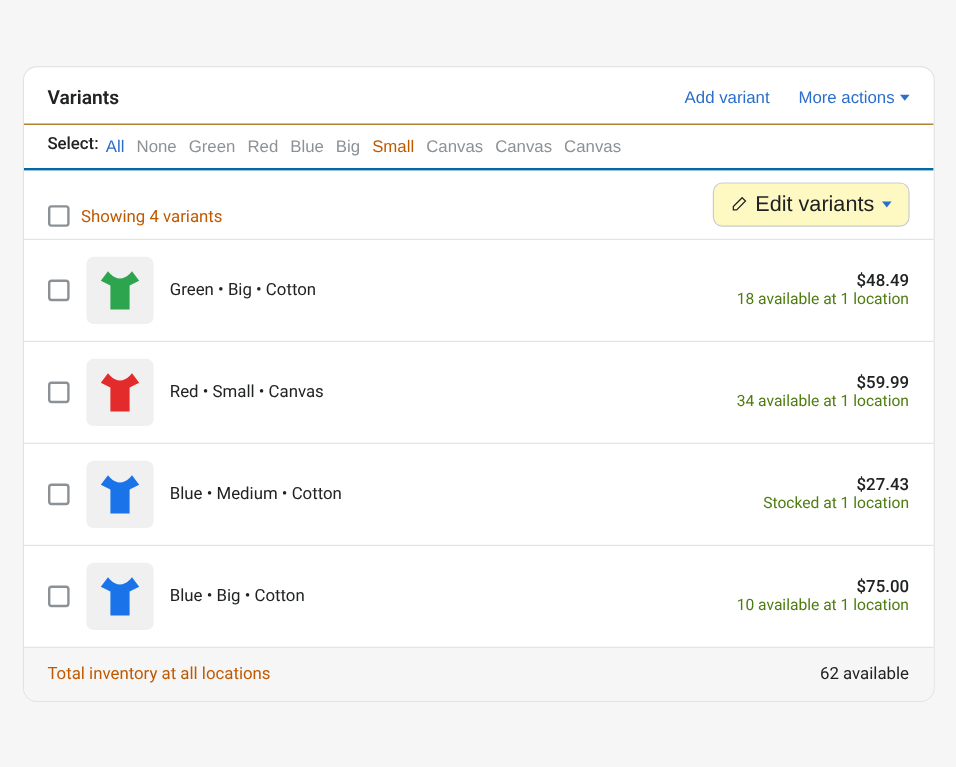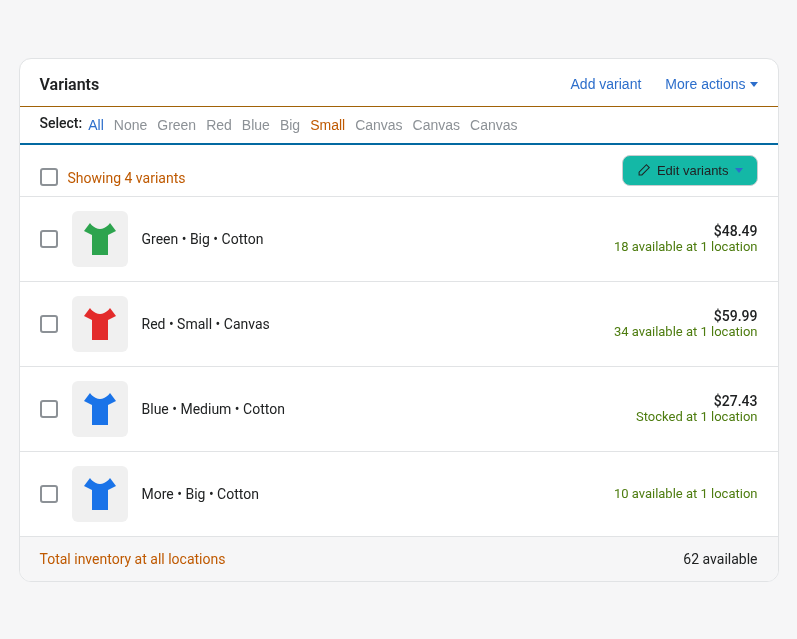--- a/index.html
+++ b/index.html
@@ -113,22 +113,22 @@
       cursor: pointer;
       flex-shrink: 0;
     }
     .action-btn {
       display: flex;
       align-items: center;
       gap: 6px;
       padding: 7px 14px;
       border: 1px solid #c9cccf;
       border-radius: 8px;
-      background: #14b8a6;
-      font-size: 13px;
+      background: #fef9c3;
+      font-size: 18px;
       color: #202223;
       cursor: pointer;
       white-space: nowrap;
     }
     .edit-icon {
       display: inline-flex;
       align-items: center;
     }
     .location-icon {
       display: inline-flex;
@@ -287,22 +287,23 @@
       </div>
     </div>
 
     <div class="variant-row">
       <div class="checkbox-outer"></div>
       <div class="variant-img">
         <svg class="tshirt-svg" viewBox="0 0 48 48" xmlns="http://www.w3.org/2000/svg">
           <path d="M14 8 L8 16 L16 20 L16 40 L32 40 L32 20 L40 16 L34 8 C34 8 30 14 24 14 C18 14 14 8 14 8Z" fill="#1a73e8"></path>
         </svg>
       </div>
-      <div class="variant-name">More • Big • Cotton</div>
+      <div class="variant-name">Blue • Big • Cotton</div>
       <div class="variant-info">
+        <div class="variant-price">$75.00</div>
         <div class="variant-stock">10 available at 1 location</div>
       </div>
     </div>
 
   </div>
 
   <div class="footer-row">
     <span class="footer-label">Total inventory at all locations</span>
     <span class="footer-count">62 available</span>
   </div>

